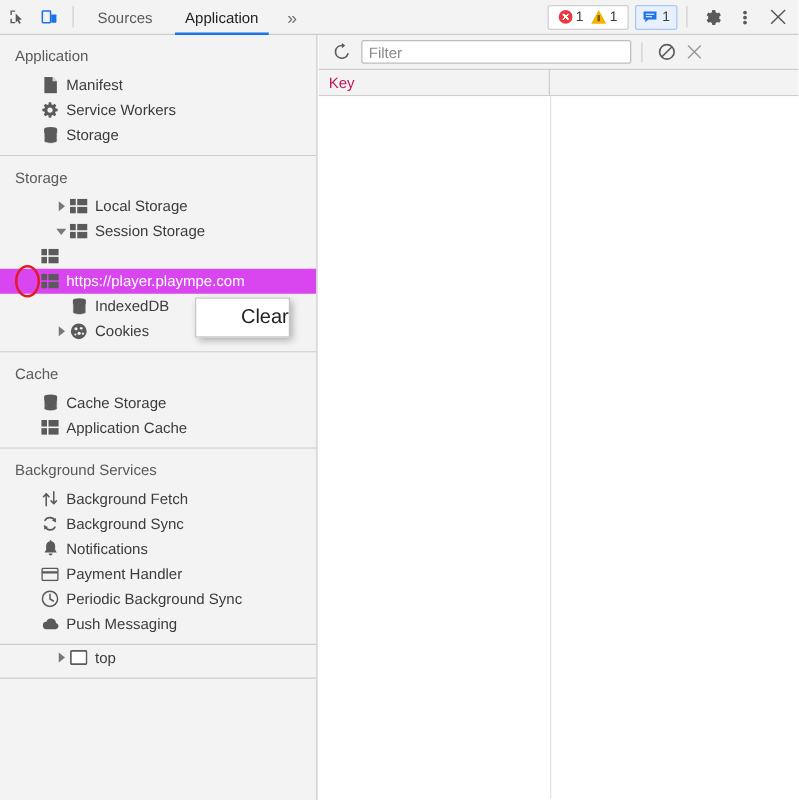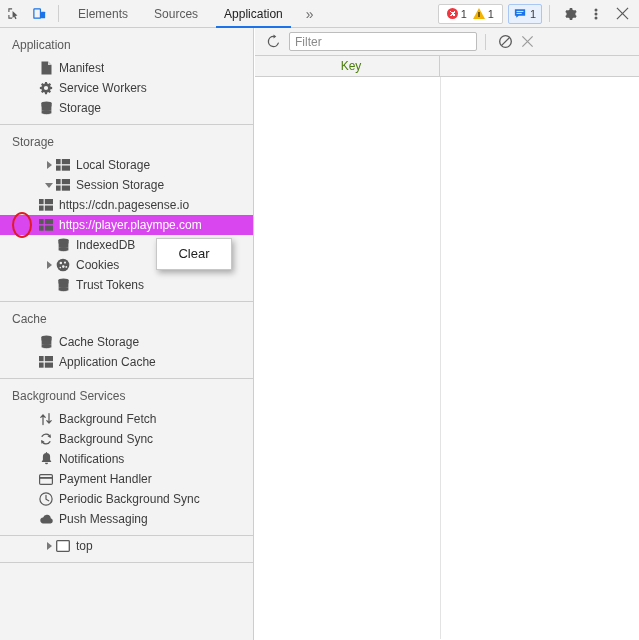--- a/index.html
+++ b/index.html
@@ -164,21 +164,21 @@
     width: 16px; height: 16px; flex: none;
     margin-right: 5px;
     display: flex; align-items: center; justify-content: center;
   }
   .row-label {
     font-size: 12px; color: #3c3c3c;
     line-height: 16px;
     overflow: hidden; text-overflow: ellipsis;
   }
   .indent-1 { padding-left: 14px; margin-left: 29px; }
-  .indent-2 { padding-left: 26px; }
+  .indent-2 { padding-left: 20px; }
 
   
   .annot-circle {
     position: absolute;
     left: 12px; top: 184px;
     width: 20px; height: 26px;
     border: 2.5px solid #e01b24;
     border-radius: 50%;
     box-sizing: border-box;
     pointer-events: none;
@@ -190,23 +190,23 @@
     position: absolute;
     left: 156px; top: 238px;
     width: 74px; height: 30px;
     background: #ffffff;
     border: 1px solid #c7c7c7;
     box-shadow: 2px 3px 6px rgba(0,0,0,0.30);
     z-index: 50;
     display: flex; align-items: center; justify-content: center;
   }
   .ctx-item {
-    font-size: 13px; color: #222;
+    font-size: 16px; color: #222;
     cursor: pointer;
-    width: 100%; text-align: center;
+    width: 100%; text-align: right;
     line-height: 28px;
   }
 
   
   .main {
     position: absolute; left: 255px; top: 28px;
     width: 384px; height: 612px;
     background: #ffffff;
     box-sizing: border-box;
   }
@@ -218,21 +218,21 @@
     padding-left: 7px;
     box-sizing: border-box;
   }
   .refresh-btn {
     width: 22px; height: 22px;
     display: flex; align-items: center; justify-content: center;
     cursor: pointer; flex: none;
   }
   .filter-input {
     flex: none;
-    width: 188px; height: 19px;
+    width: 216px; height: 19px;
     margin-left: 5px;
     background: #ffffff;
     border: 1px solid #bdbdbd;
     border-radius: 2px;
     font-family: "Liberation Sans", sans-serif;
     font-size: 12px;
     color: #333;
     padding: 0 5px;
     box-sizing: border-box;
     outline: none;
@@ -245,26 +245,25 @@
     cursor: pointer;
   }
   .table-head {
     display: flex;
     height: 21px;
     background: #f3f3f3;
     border-bottom: 1px solid #cdcdcd;
     box-sizing: border-box;
   }
   .th {
-    font-size: 12px; color: #4d7c0f;
+    font-size: 12px; color: #be185d;
     line-height: 20px;
     padding-left: 8px;
     box-sizing: border-box;
     user-select: none;
-    text-align: center;
   }
   .th.key { width: 185px; border-right: 1px solid #cdcdcd; }
   .th.value { flex: 1; margin-top: 20px; }
   .table-body {
     position: relative;
     height: 562px;
     background: #ffffff;
   }
   .col-divider {
     position: absolute;
@@ -289,21 +288,20 @@
     </div>
     <div class="tb-icon-btn">
       <svg width="15" height="15" viewBox="0 0 16 16">
         <rect x="2" y="3" width="7" height="10" rx="0.6" fill="none" stroke="#1a73e8" stroke-width="1.3"></rect>
         <rect x="9.6" y="6" width="4.4" height="7" rx="0.6" fill="#1a73e8"></rect>
       </svg>
     </div>
     <div class="tb-sep"></div>
 
     <div class="tabs">
-      <div class="tab"><span>Elements</span></div>
       <div class="tab"><span>Sources</span></div>
       <div class="tab active"><span>Application</span></div>
       <div class="tab-more">»</div>
     </div>
 
     <div class="tb-right">
       <div class="counter-group">
         <div class="counter-item">
           <span class="badge-err"></span>
           <span class="num">1</span>
@@ -412,21 +410,20 @@
           <div class="tree-row indent-2">
             <span class="arrow"></span>
             <span class="ico">
               <svg width="14" height="12" viewBox="0 0 14 12">
                 <rect x="0" y="0" width="4.6" height="5.2" fill="#5a5a5a"></rect>
                 <rect x="5.8" y="0" width="8.2" height="5.2" fill="#5a5a5a"></rect>
                 <rect x="0" y="6.5" width="4.6" height="5.2" fill="#5a5a5a"></rect>
                 <rect x="5.8" y="6.5" width="8.2" height="5.2" fill="#5a5a5a"></rect>
               </svg>
             </span>
-            <span class="row-label">https://cdn.pagesense.io</span>
           </div>
           <div class="tree-row indent-2 sel">
             <span class="arrow"></span>
             <span class="ico">
               <svg width="14" height="12" viewBox="0 0 14 12">
                 <rect x="0" y="0" width="4.6" height="5.2" fill="#5a5a5a"></rect>
                 <rect x="5.8" y="0" width="8.2" height="5.2" fill="#5a5a5a"></rect>
                 <rect x="0" y="6.5" width="4.6" height="5.2" fill="#5a5a5a"></rect>
                 <rect x="5.8" y="6.5" width="8.2" height="5.2" fill="#5a5a5a"></rect>
               </svg>
@@ -453,32 +450,20 @@
               <svg width="14" height="14" viewBox="0 0 14 14">
                 <circle cx="7" cy="7" r="6.3" fill="#5a5a5a"></circle>
                 <circle cx="4.8" cy="5" r="1.25" fill="#f3f3f3"></circle>
                 <circle cx="9" cy="4.6" r="1.05" fill="#f3f3f3"></circle>
                 <circle cx="7.3" cy="8.6" r="1.3" fill="#f3f3f3"></circle>
                 <circle cx="10.3" cy="8.9" r="0.9" fill="#f3f3f3"></circle>
                 <circle cx="4.3" cy="9.6" r="0.8" fill="#f3f3f3"></circle>
               </svg>
             </span>
             <span class="row-label">Cookies</span>
-          </div>
-          <div class="tree-row indent-1">
-            <span class="arrow"></span>
-            <span class="ico">
-              <svg width="13" height="14" viewBox="0 0 14 15">
-                <ellipse cx="7" cy="2.4" rx="5.6" ry="1.9" fill="#5a5a5a"></ellipse>
-                <path d="M1.4 2.4v3.1c0 1 2.5 1.9 5.6 1.9s5.6-.9 5.6-1.9V2.4" fill="#5a5a5a"></path>
-                <path d="M1.4 6.1v3.1c0 1 2.5 1.9 5.6 1.9s5.6-.9 5.6-1.9V6.1" fill="#5a5a5a" stroke="#f3f3f3" stroke-width="0.6"></path>
-                <path d="M1.4 9.8v2.9c0 1 2.5 1.9 5.6 1.9s5.6-.9 5.6-1.9V9.8" fill="#5a5a5a" stroke="#f3f3f3" stroke-width="0.6"></path>
-              </svg>
-            </span>
-            <span class="row-label">Trust Tokens</span>
           </div>
         </div>
         <div class="panel">
           <div class="panel-title">Cache</div>
           <div class="tree-row indent-2">
             <span class="arrow"></span>
             <span class="ico">
               <svg width="13" height="14" viewBox="0 0 14 15">
                 <ellipse cx="7" cy="2.4" rx="5.6" ry="1.9" fill="#5a5a5a"></ellipse>
                 <path d="M1.4 2.4v3.1c0 1 2.5 1.9 5.6 1.9s5.6-.9 5.6-1.9V2.4" fill="#5a5a5a"></path>

